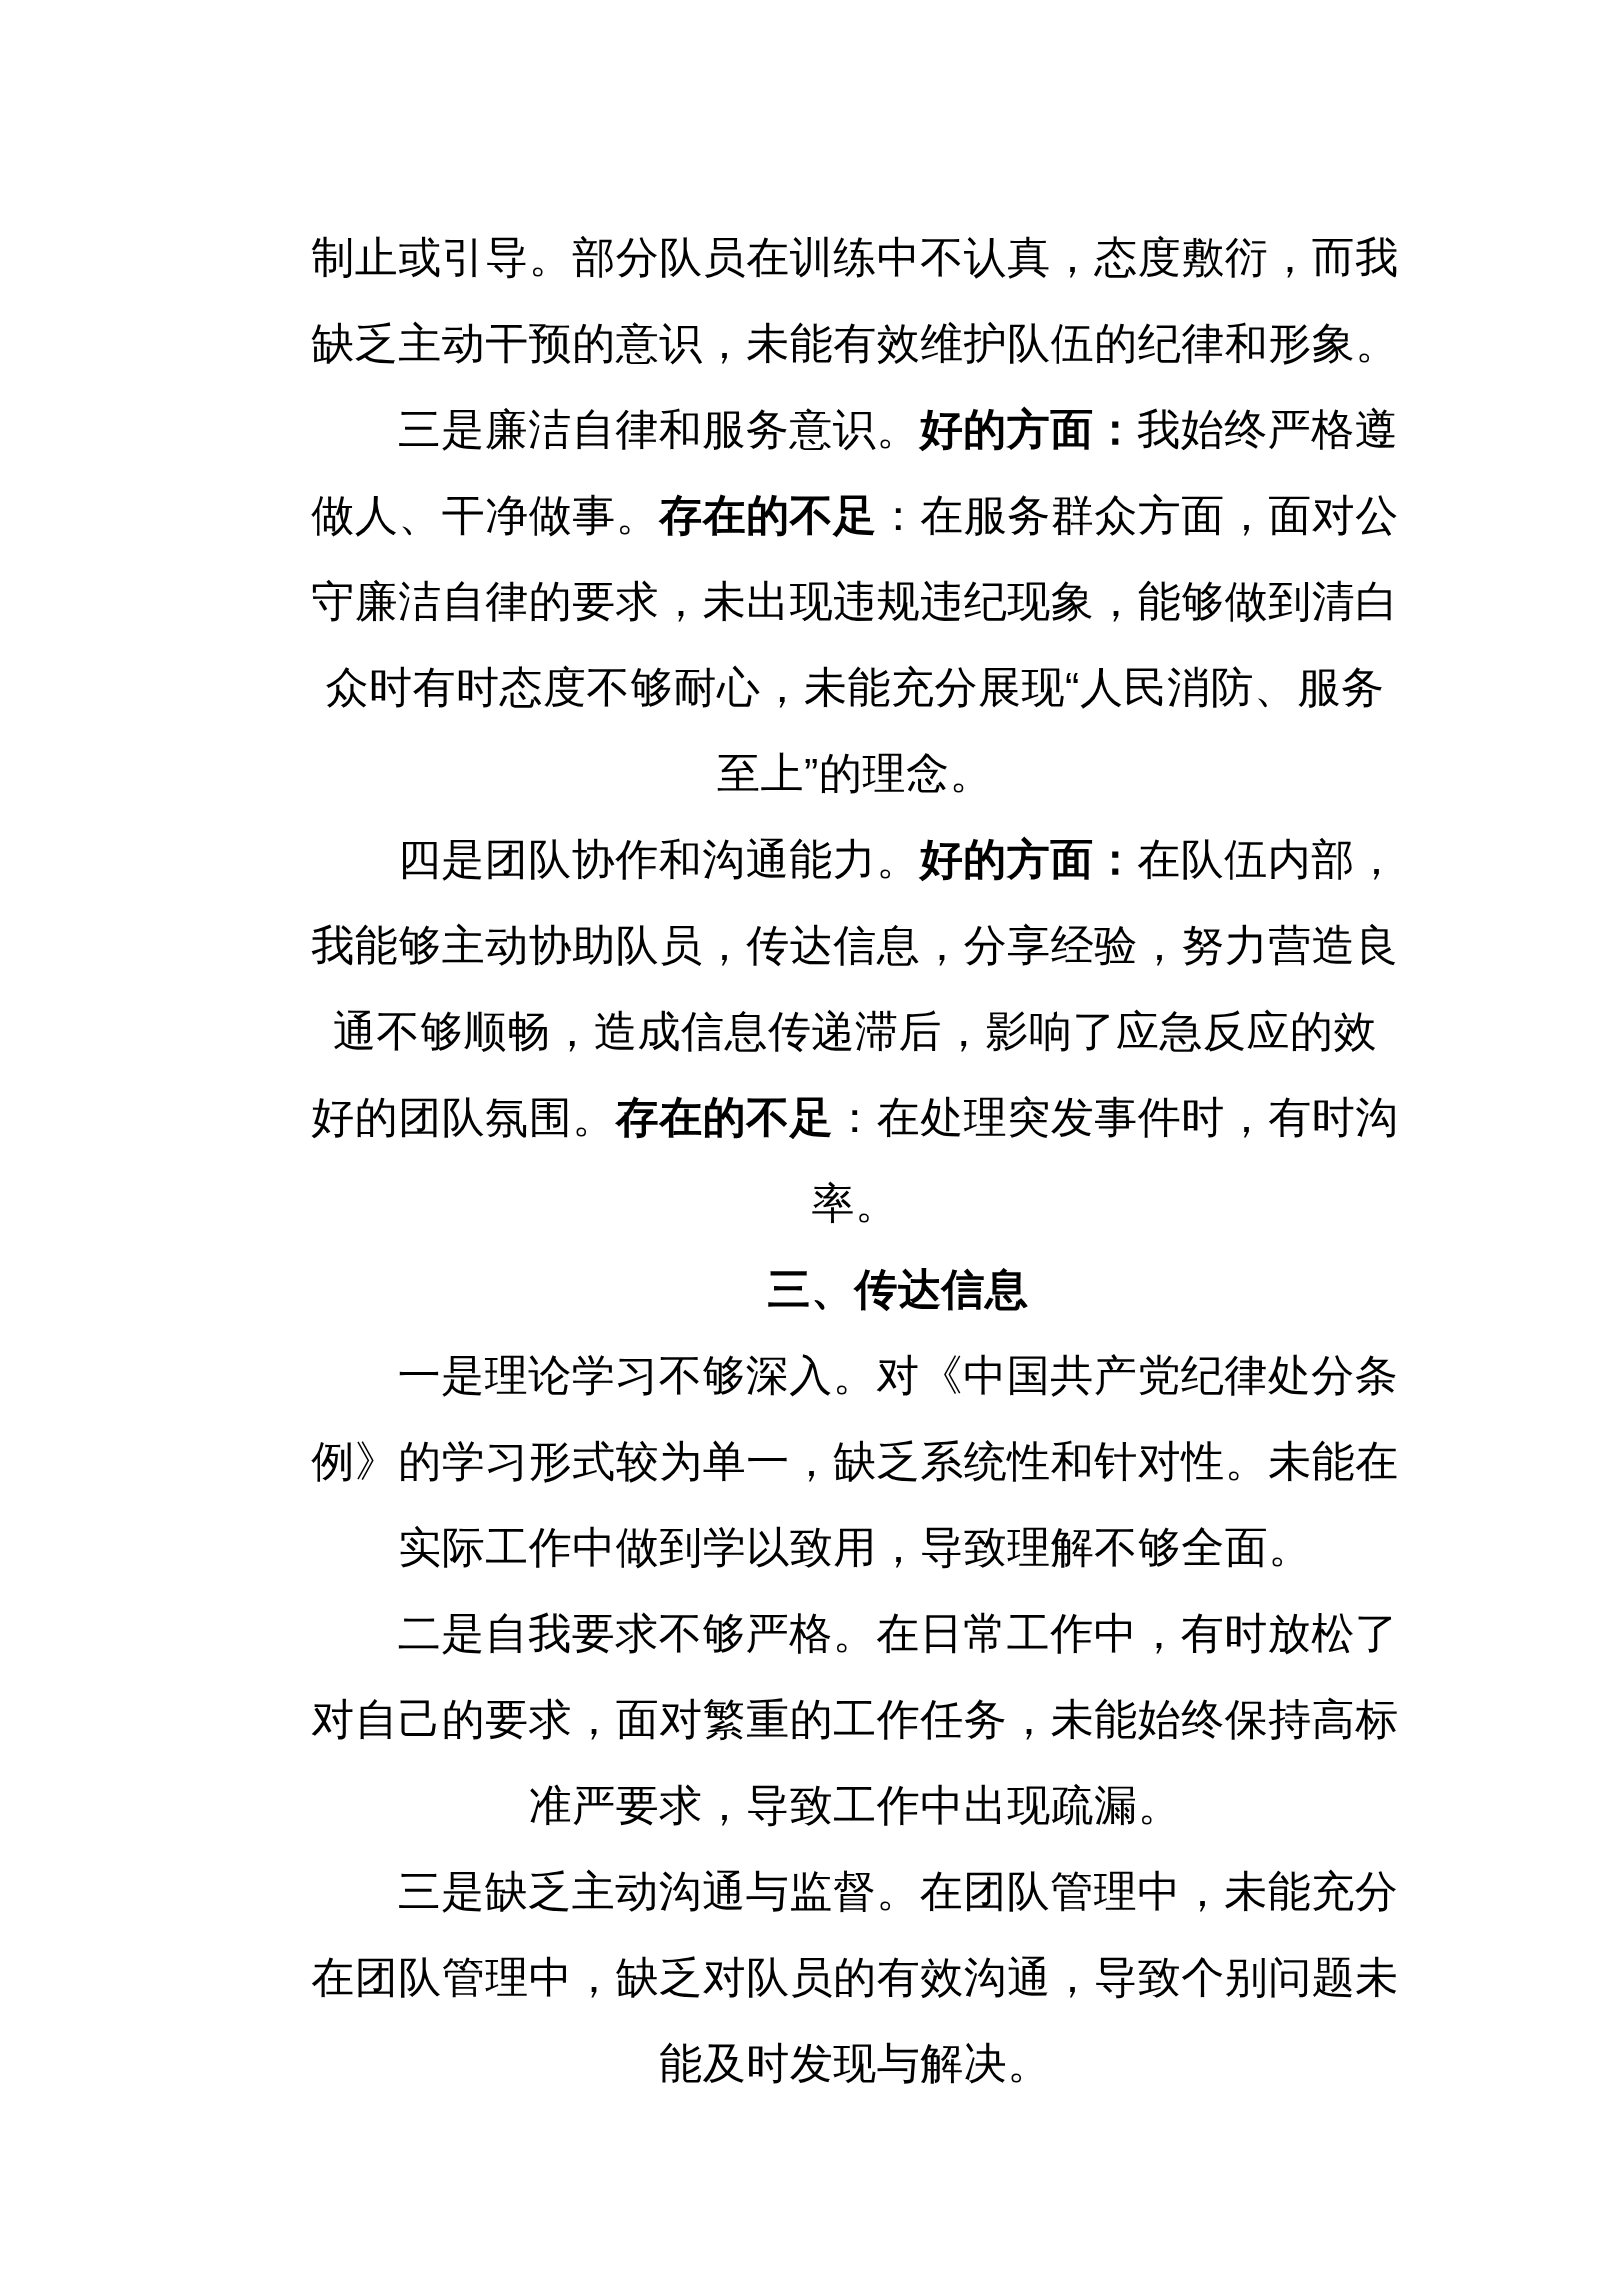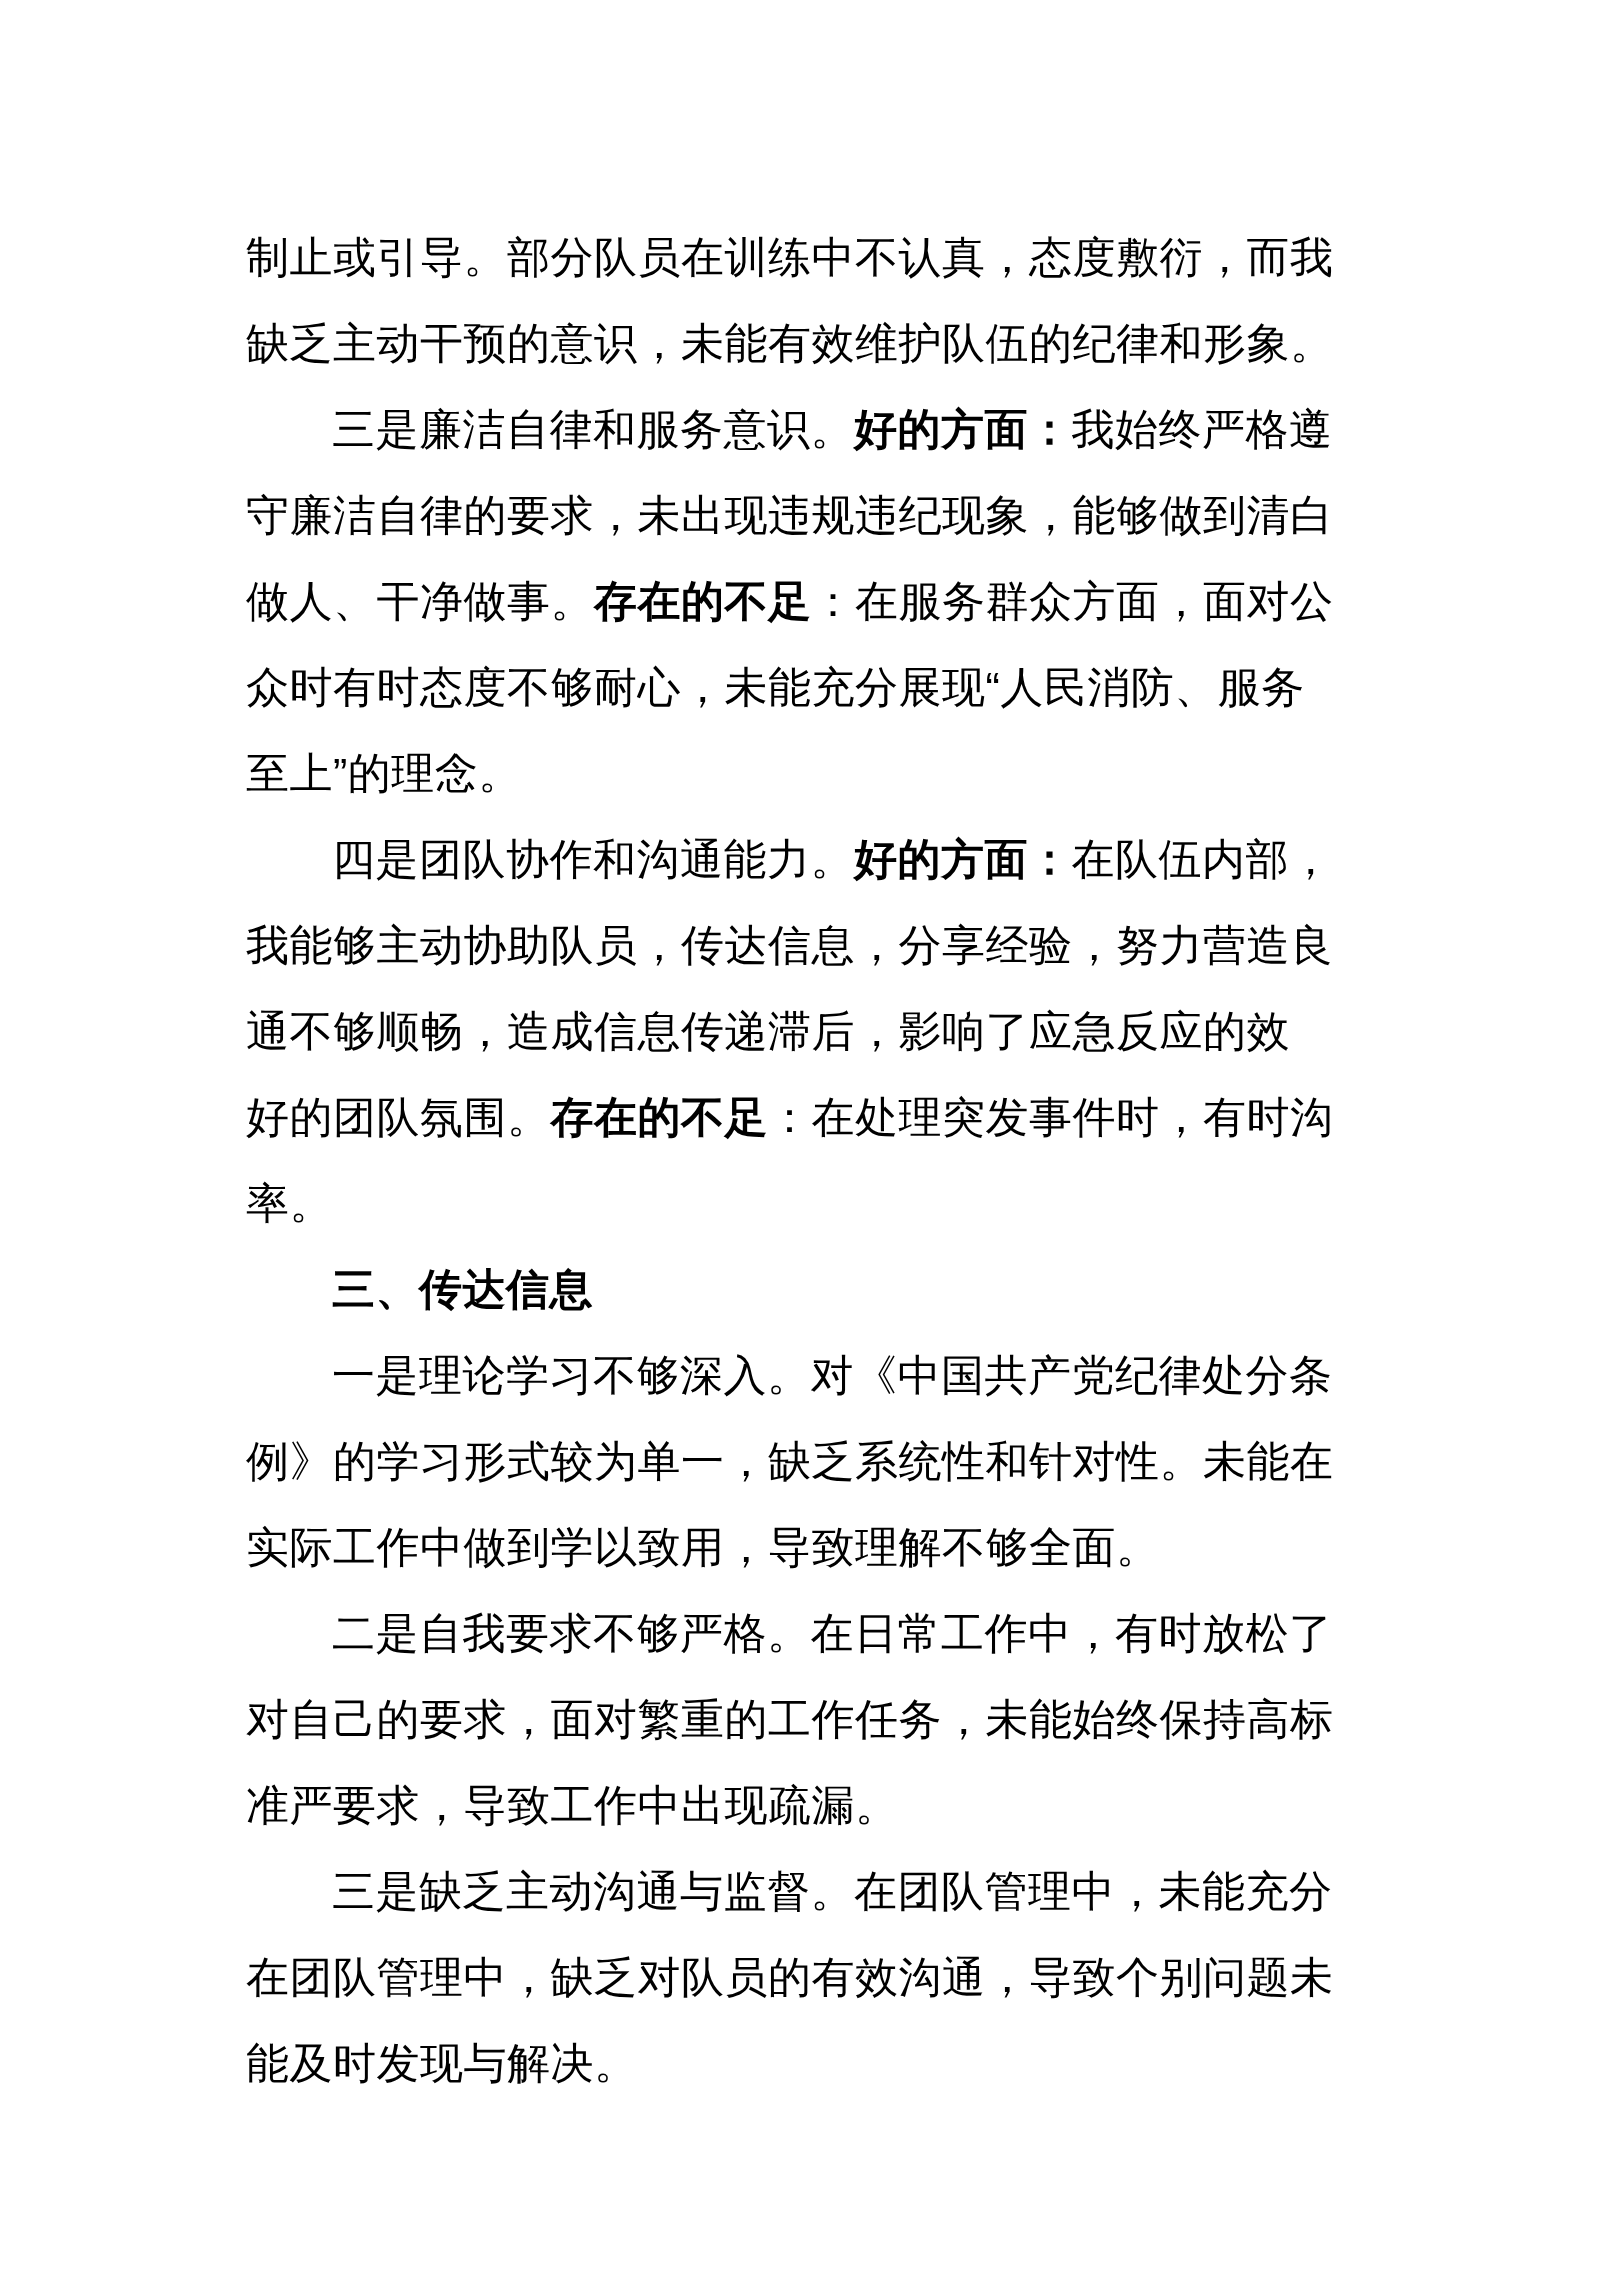--- a/index.html
+++ b/index.html
@@ -27,42 +27,43 @@
   }
   .line {
     margin: 0;
     padding: 0;
     height: 86px;
     line-height: 86px;
     font-size: 43px;
     letter-spacing: 0.5px;
     white-space: nowrap;
     color: #000000;
+    text-align: center;
   }
   .line.indent {
     text-indent: 2em;
   }
   .b {
     font-weight: 700;
   }
 </style>
 </head>
 <body>
 
 <div class="page">
 
   <p class="line"><span>制止或引导。部分队员在训练中不认真，态度敷衍，而我</span></p>
 
   <p class="line"><span>缺乏主动干预的意识，未能有效维护队伍的纪律和形象。</span></p>
 
   <p class="line indent"><span>三是廉洁自律和服务意识。</span><span class="b">好的方面：</span><span>我始终严格遵</span></p>
 
+  <p class="line"><span>做人、干净做事。</span><span class="b">存在的不足</span><span>：在服务群众方面，面对公</span></p>
+
   <p class="line"><span>守廉洁自律的要求，未出现违规违纪现象，能够做到清白</span></p>
-
-  <p class="line"><span>做人、干净做事。</span><span class="b">存在的不足</span><span>：在服务群众方面，面对公</span></p>
 
   <p class="line"><span>众时有时态度不够耐心，未能充分展现“人民消防、服务</span></p>
 
   <p class="line"><span>至上”的理念。</span></p>
 
   <p class="line indent"><span>四是团队协作和沟通能力。</span><span class="b">好的方面：</span><span>在队伍内部，</span></p>
 
   <p class="line"><span>我能够主动协助队员，传达信息，分享经验，努力营造良</span></p>
 
   <p class="line"><span>通不够顺畅，造成信息传递滞后，影响了应急反应的效</span></p>

